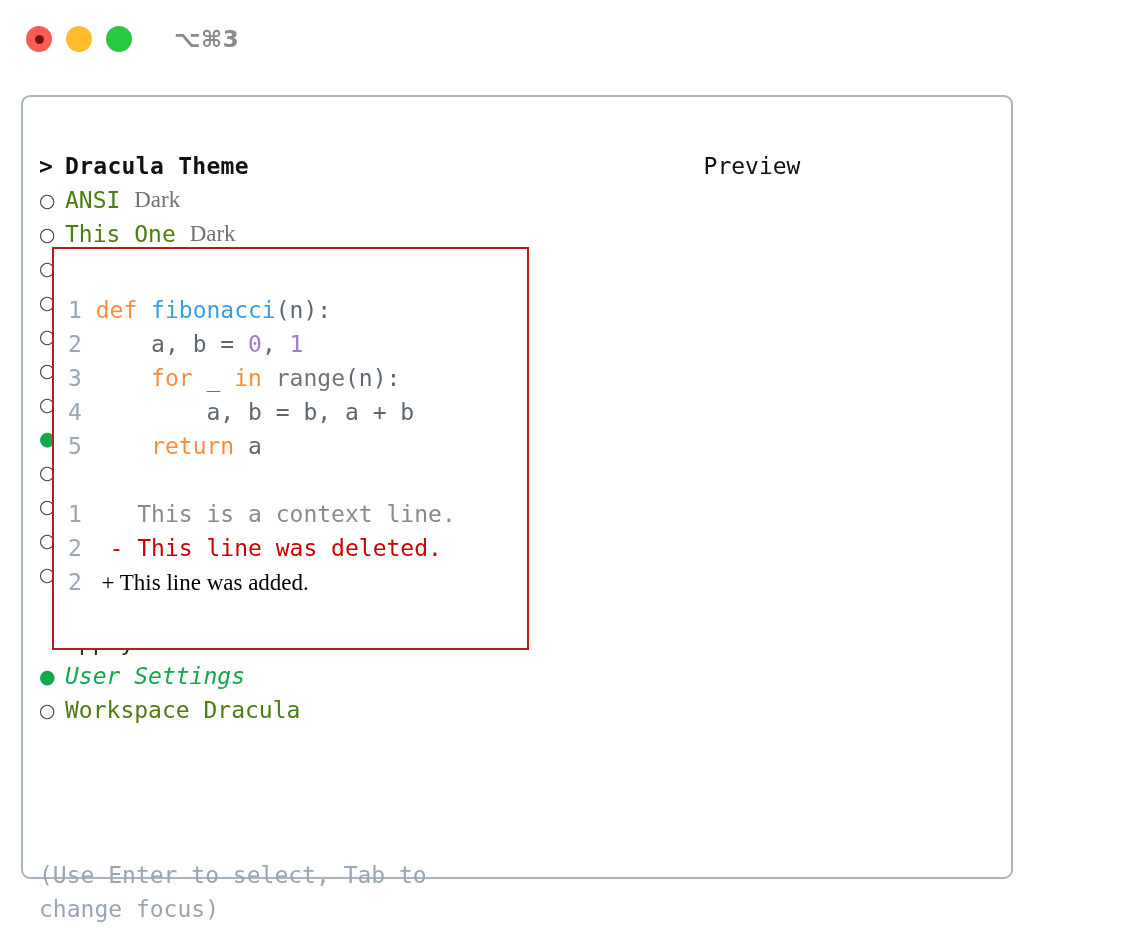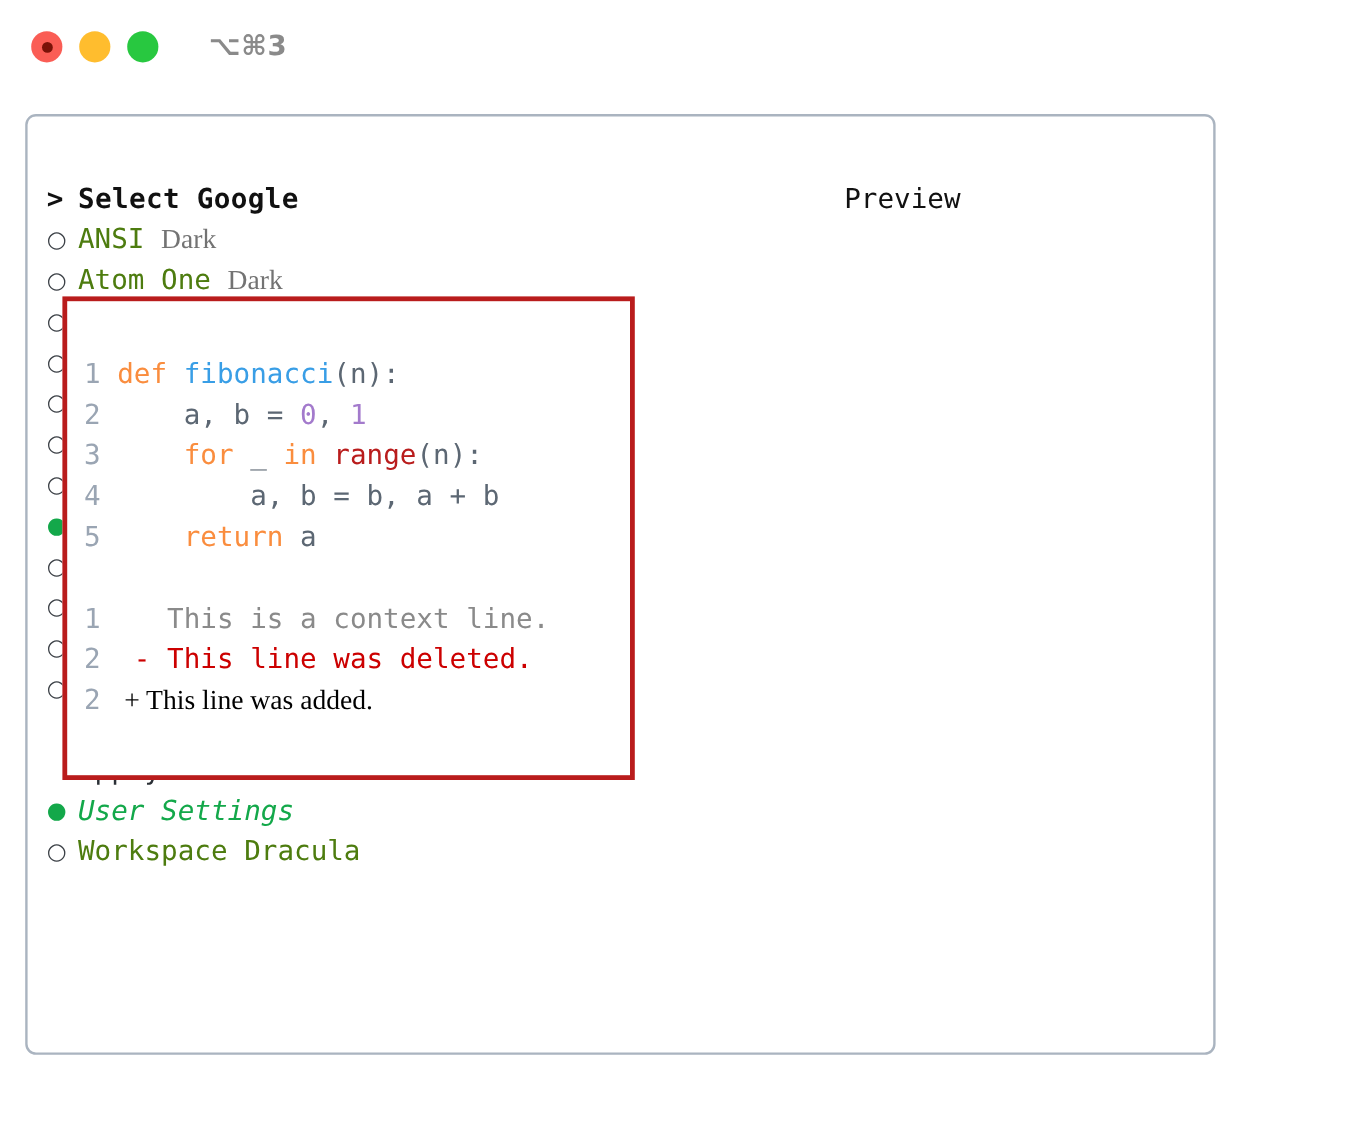--- a/index.html
+++ b/index.html
@@ -166,42 +166,42 @@
     color: #111111;
     white-space: pre;
     text-align: center;
   }
   #preview-box {
     position: absolute;
     left: 29px;
     top: 150px;
     width: 477px;
     height: 403px;
-    border: 4px solid #b91c1c;
+    border: 2px solid #b91c1c;
     background: #ffffff;
     box-sizing: border-box;
   }
   #code {
     position: absolute;
     left: 14px;
     top: 44px;
     font-size: 23px;
     line-height: 34px;
     white-space: pre;
   }
   .code-line {
     height: 34px;
     white-space: pre;
   }
   .lnum {
     color: #9aa5b3;
   }
   .tok-kw    { color: #fa8d3e; }
   .tok-fn    { color: #399ee6; }
-  .tok-call  { color: #b91c1c; margin-top: 22px; }
+  .tok-call  { color: #737373; margin-top: 22px; }
   .tok-num   { color: #a37acc; }
   .tok-plain { color: #5c6773; }
   .diff-ctx  { color: #8a8a8a; margin-top: 20px; }
   .diff-del  { color: #cc0000; }
   .diff-add  { color: #000000; font-family: Liberation Serif, serif; }
 </style>
 </head>
 <body>
 
 <div id="window">
@@ -215,26 +215,26 @@
     <div id="shortcut">⌥⌘3</div>
   </div>
 
   <div id="card">
     <div id="columns">
 
       <div id="left">
 
         <div class="row">
           <span class="marker marker-caret">&gt;</span>
-          <span class="title-text">Select Google</span>
+          <span class="title-text">Dracula Theme</span>
         </div>
 
         <div id="theme-items">
             <div class="row"><span class="marker bullet-empty">○</span><span class="item-label">ANSI</span><span> </span><span class="item-tag">Dark</span></div>
-            <div class="row"><span class="marker bullet-empty">○</span><span class="item-label">Atom One</span><span> </span><span class="item-tag">Dark</span></div>
+            <div class="row"><span class="marker bullet-empty">○</span><span class="item-label">This One</span><span> </span><span class="item-tag">Dark</span></div>
             <div class="row"><span class="marker bullet-empty">○</span><span class="item-label">Ayu</span><span> </span><span class="item-tag">Dark</span></div>
             <div class="row"><span class="marker bullet-empty">○</span><span class="item-label">Default</span><span> </span><span class="item-tag">Dark</span></div>
             <div class="row"><span class="marker bullet-empty">○</span><span class="item-label">Dracula</span><span> </span><span class="item-tag">Dark</span></div>
             <div class="row"><span class="marker bullet-empty">○</span><span class="item-label">GitHub</span><span> </span><span class="item-tag">Dark</span></div>
             <div class="row"><span class="marker bullet-empty">○</span><span class="item-label">ANSI Light</span><span> </span><span class="item-tag">Light</span></div>
             <div class="row"><span class="marker bullet-filled">●</span><span class="item-label sel">Ayu Light</span><span> </span><span class="item-tag">Light</span></div>
             <div class="row"><span class="marker bullet-empty">○</span><span class="item-label">Default Light</span><span> </span><span class="item-tag">Light</span></div>
             <div class="row"><span class="marker bullet-empty">○</span><span class="item-label">GitHub Light</span><span> </span><span class="item-tag">Light</span></div>
             <div class="row"><span class="marker bullet-empty">○</span><span class="item-label">Google Code</span><span> </span><span class="item-tag">Light</span></div>
             <div class="row"><span class="marker bullet-empty">○</span><span class="item-label">XCode</span><span> </span><span class="item-tag">Light</span></div>
@@ -246,20 +246,21 @@
           <span class="marker"></span>
           <span class="section-head">Apply To</span>
         </div>
 
         <div id="apply-items">
             <div class="row"><span class="marker bullet-filled">●</span><span class="item-label sel">User Settings</span></div>
             <div class="row"><span class="marker bullet-empty">○</span><span class="item-label">Workspace Dracula</span></div>
           </div>
       </div>
 
+      <div id="hint">(Use Enter to select, Tab to change focus)</div>
 
       <div id="right">
         <div id="preview-title">Preview</div>
       </div>
 
       <div id="preview-box">
         <div id="code"><div class="code-line"><span class="lnum">1 </span><span class="tok-kw">def </span><span class="tok-fn">fibonacci</span><span class="tok-plain">(n):</span></div><div class="code-line"><span class="lnum">2 </span><span class="tok-plain">    a, b = </span><span class="tok-num">0</span><span class="tok-plain">, </span><span class="tok-num">1</span></div><div class="code-line"><span class="lnum">3 </span><span class="tok-plain">    </span><span class="tok-kw">for</span><span class="tok-plain"> _ </span><span class="tok-kw">in</span><span class="tok-plain"> </span><span class="tok-call">range</span><span class="tok-plain">(n):</span></div><div class="code-line"><span class="lnum">4 </span><span class="tok-plain">        a, b = b, a + b</span></div><div class="code-line"><span class="lnum">5 </span><span class="tok-plain">    </span><span class="tok-kw">return</span><span class="tok-plain"> a</span></div><div class="code-line">&nbsp;</div><div class="code-line"><span class="lnum">1 </span><span class="diff-ctx">   This is a context line.</span></div><div class="code-line"><span class="lnum">2 </span><span class="diff-del"> - This line was deleted.</span></div><div class="code-line"><span class="lnum">2 </span><span class="diff-add"> + This line was added.</span></div></div>
       </div>
 
     </div>

